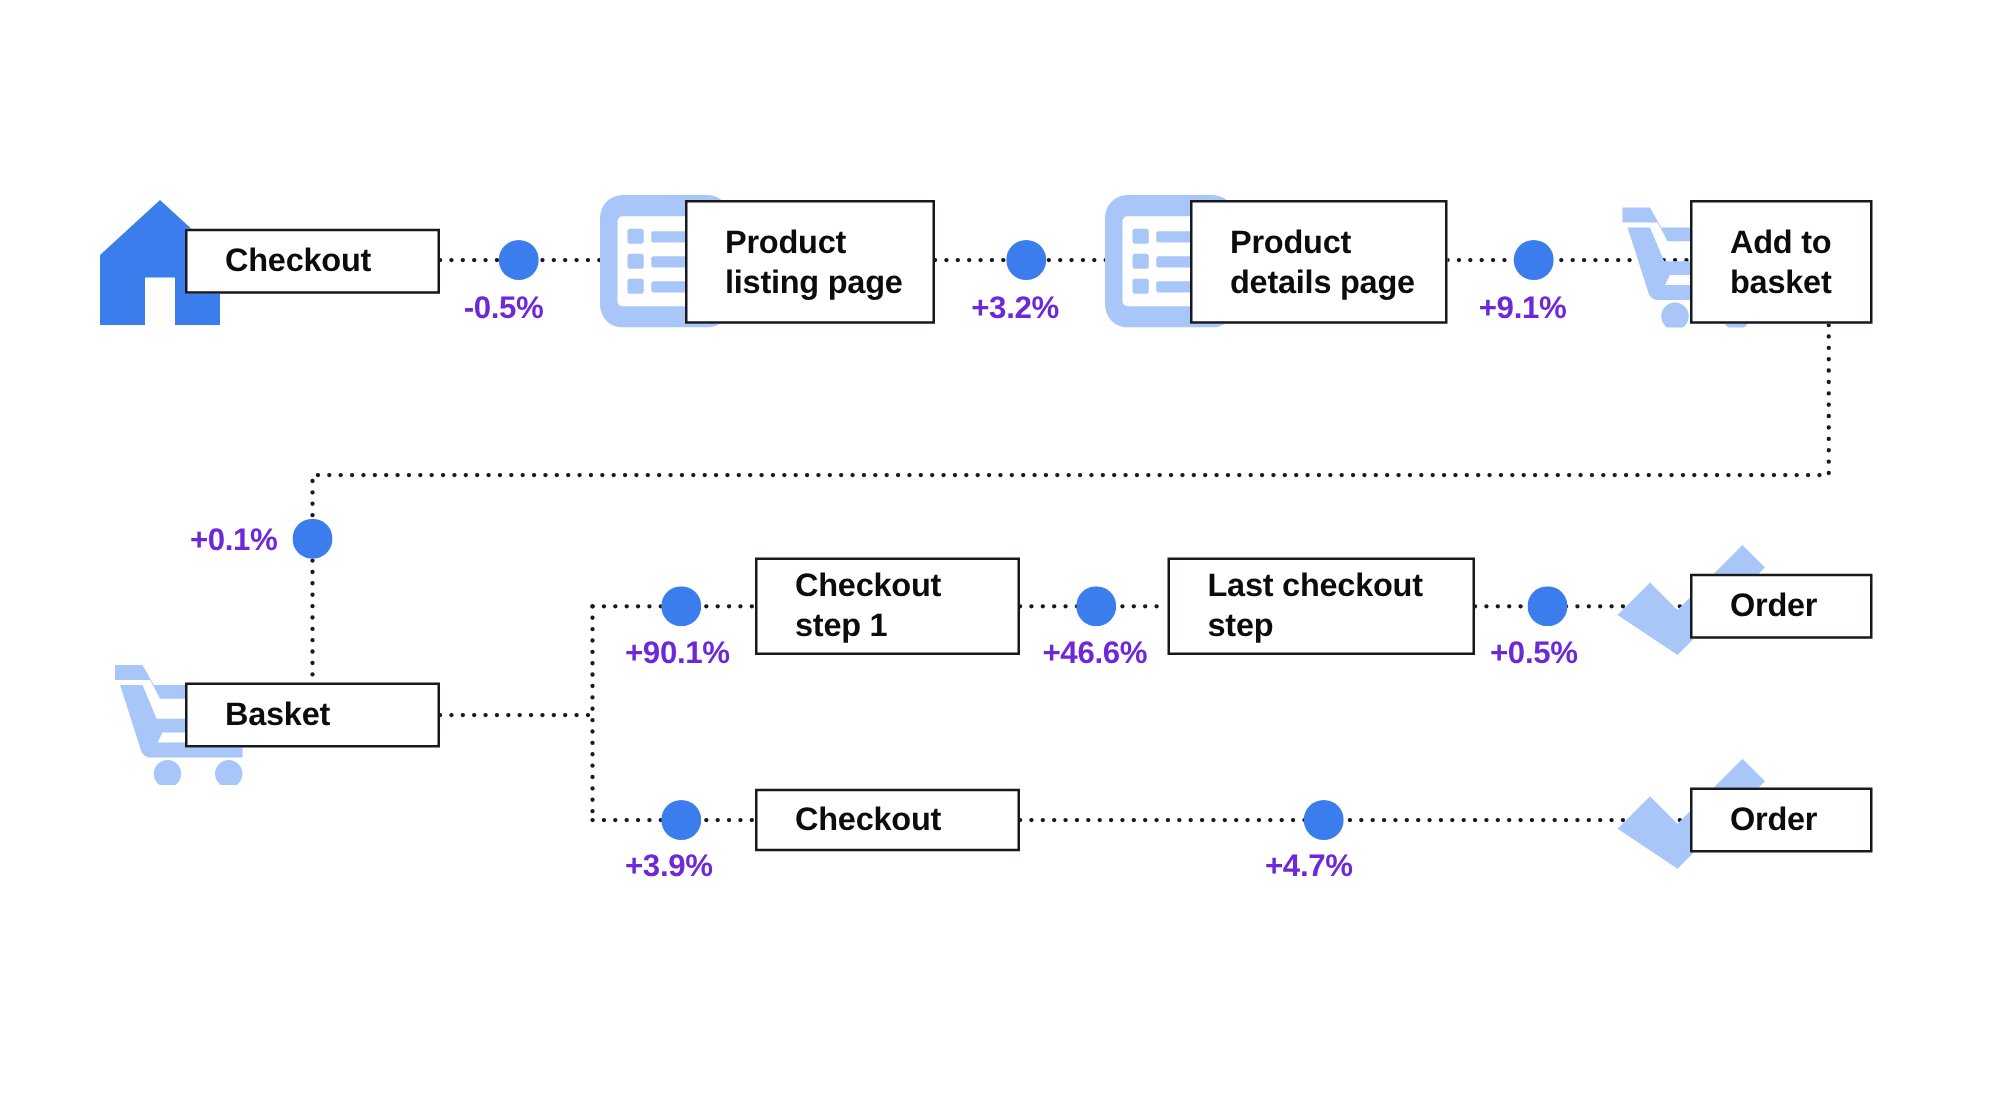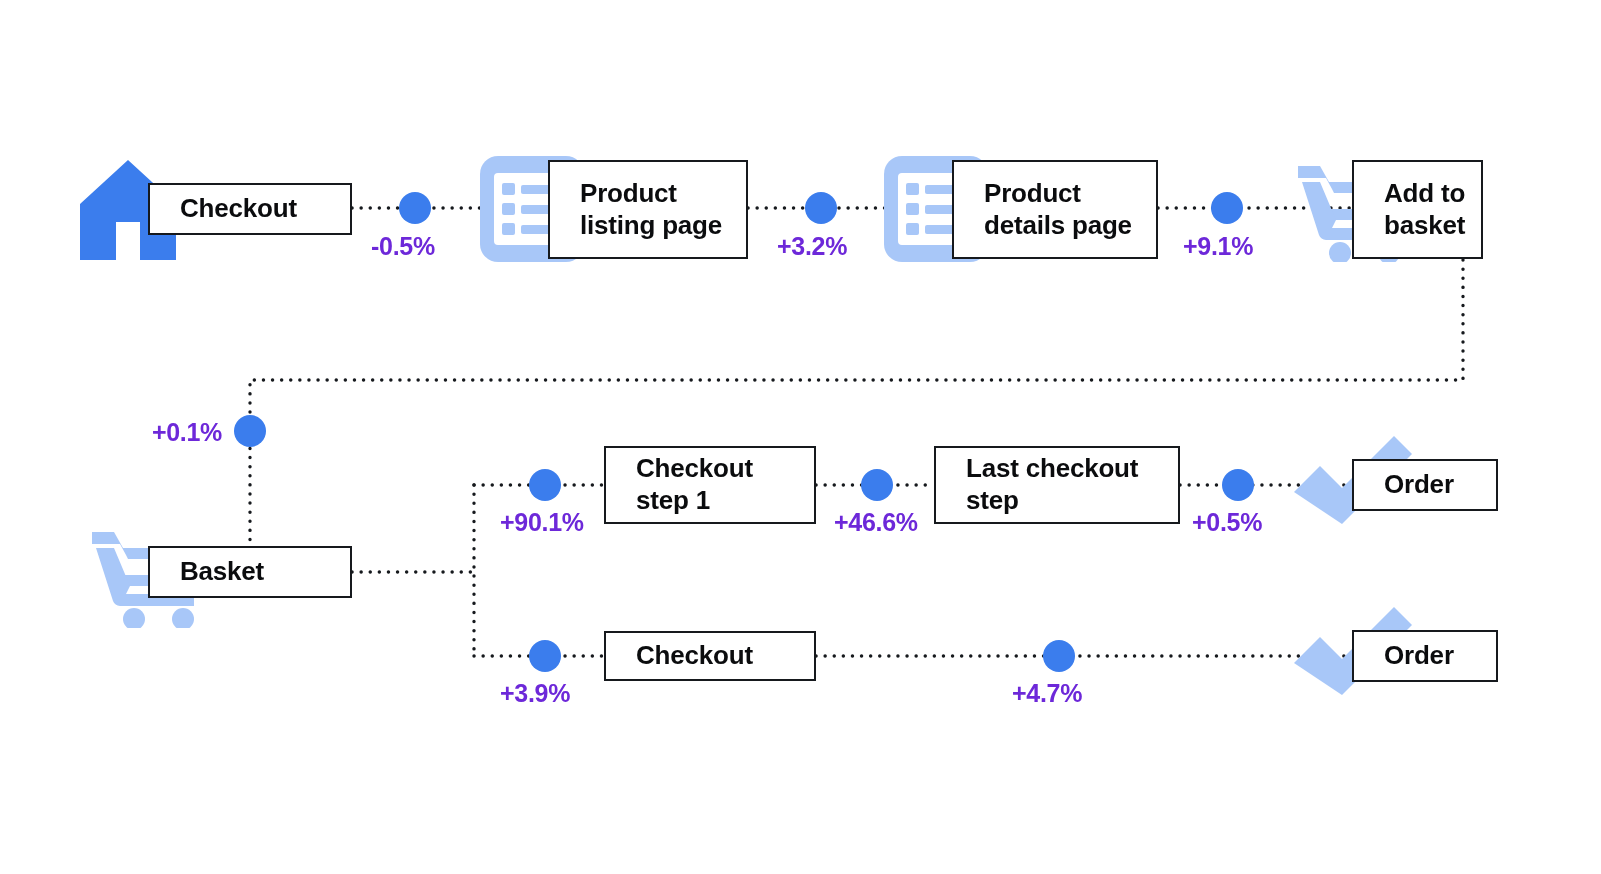--- a/index.html
+++ b/index.html
@@ -155,21 +155,21 @@
   <div class="node" style="left:548px; top:160px; width:200px; height:99px;">
     <span class="node-label">Product
 listing page</span>
   </div>
 
   <div class="node" style="left:952px; top:160px; width:206px; height:99px;">
     <span class="node-label">Product
 details page</span>
   </div>
 
-  <div class="node" style="left:1352px; top:160px; width:131px; height:99px;">
+  <div class="node" style="left:1352px; top:160px; width:146px; height:99px;">
     <span class="node-label">Add to
 basket</span>
   </div>
 
   <div class="node" style="left:148px; top:546px; width:204px; height:52px;">
     <span class="node-label">Basket</span>
   </div>
 
   <div class="node" style="left:604px; top:446px; width:212px; height:78px;">
     <span class="node-label">Checkout

